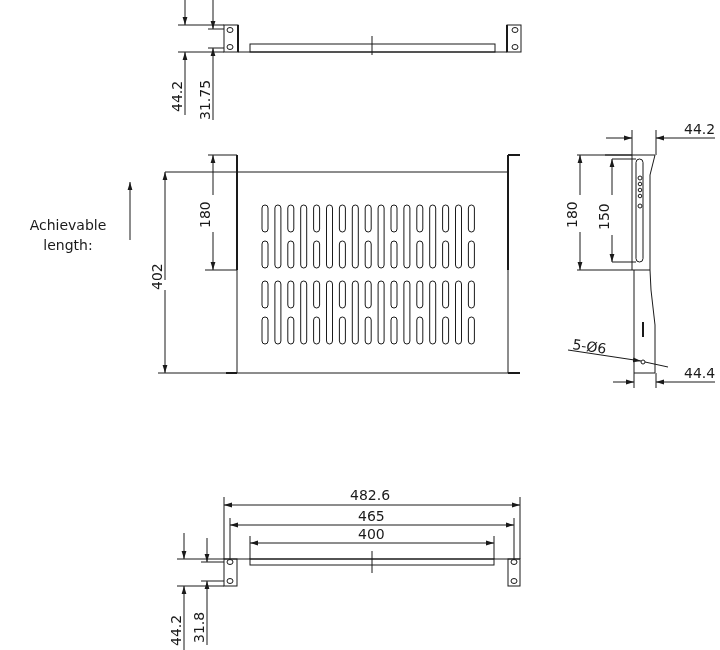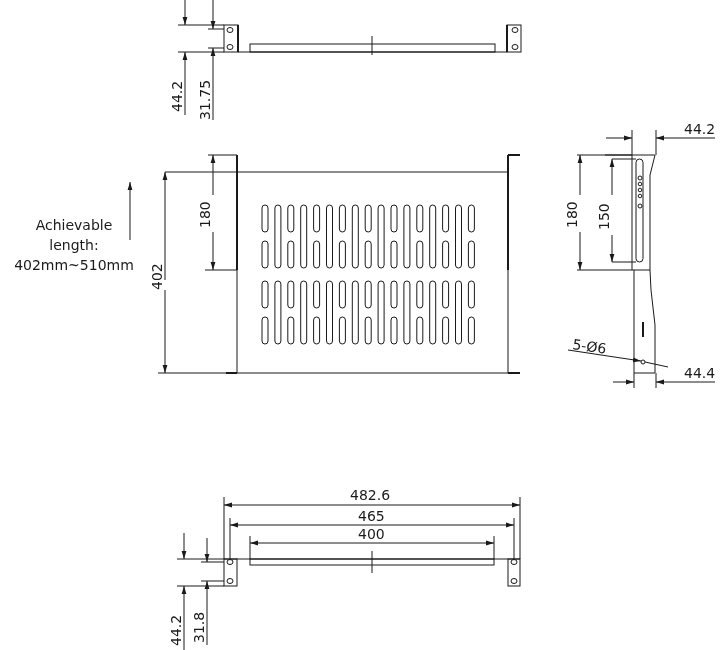--- a/index.html
+++ b/index.html
@@ -218,16 +218,15 @@
     <text class="dimtxt" transform="translate(181,646) rotate(-90)">44.2</text>
 
     <line class="ln" x1="201" y1="562" x2="224" y2="562"></line>
     <line class="ln" x1="201" y1="581" x2="224" y2="581"></line>
     <line class="ln" x1="207" y1="538" x2="207" y2="562" marker-end="url(#arr)"></line>
     <line class="ln" x1="207" y1="645" x2="207" y2="581" marker-end="url(#arr)"></line>
     <text class="dimtxt" transform="translate(204,643) rotate(-90)">31.8</text>
   </g>
 </svg>
 
-<div class="note" style="left:10px; top:215px; width:128px;">
+<div class="note" style="left:4px; top:215px; width:128px;">
   <div>Achievable length:</div>
-  <div>402mm~510mm</div>
 </div>
 
 </body></html>

